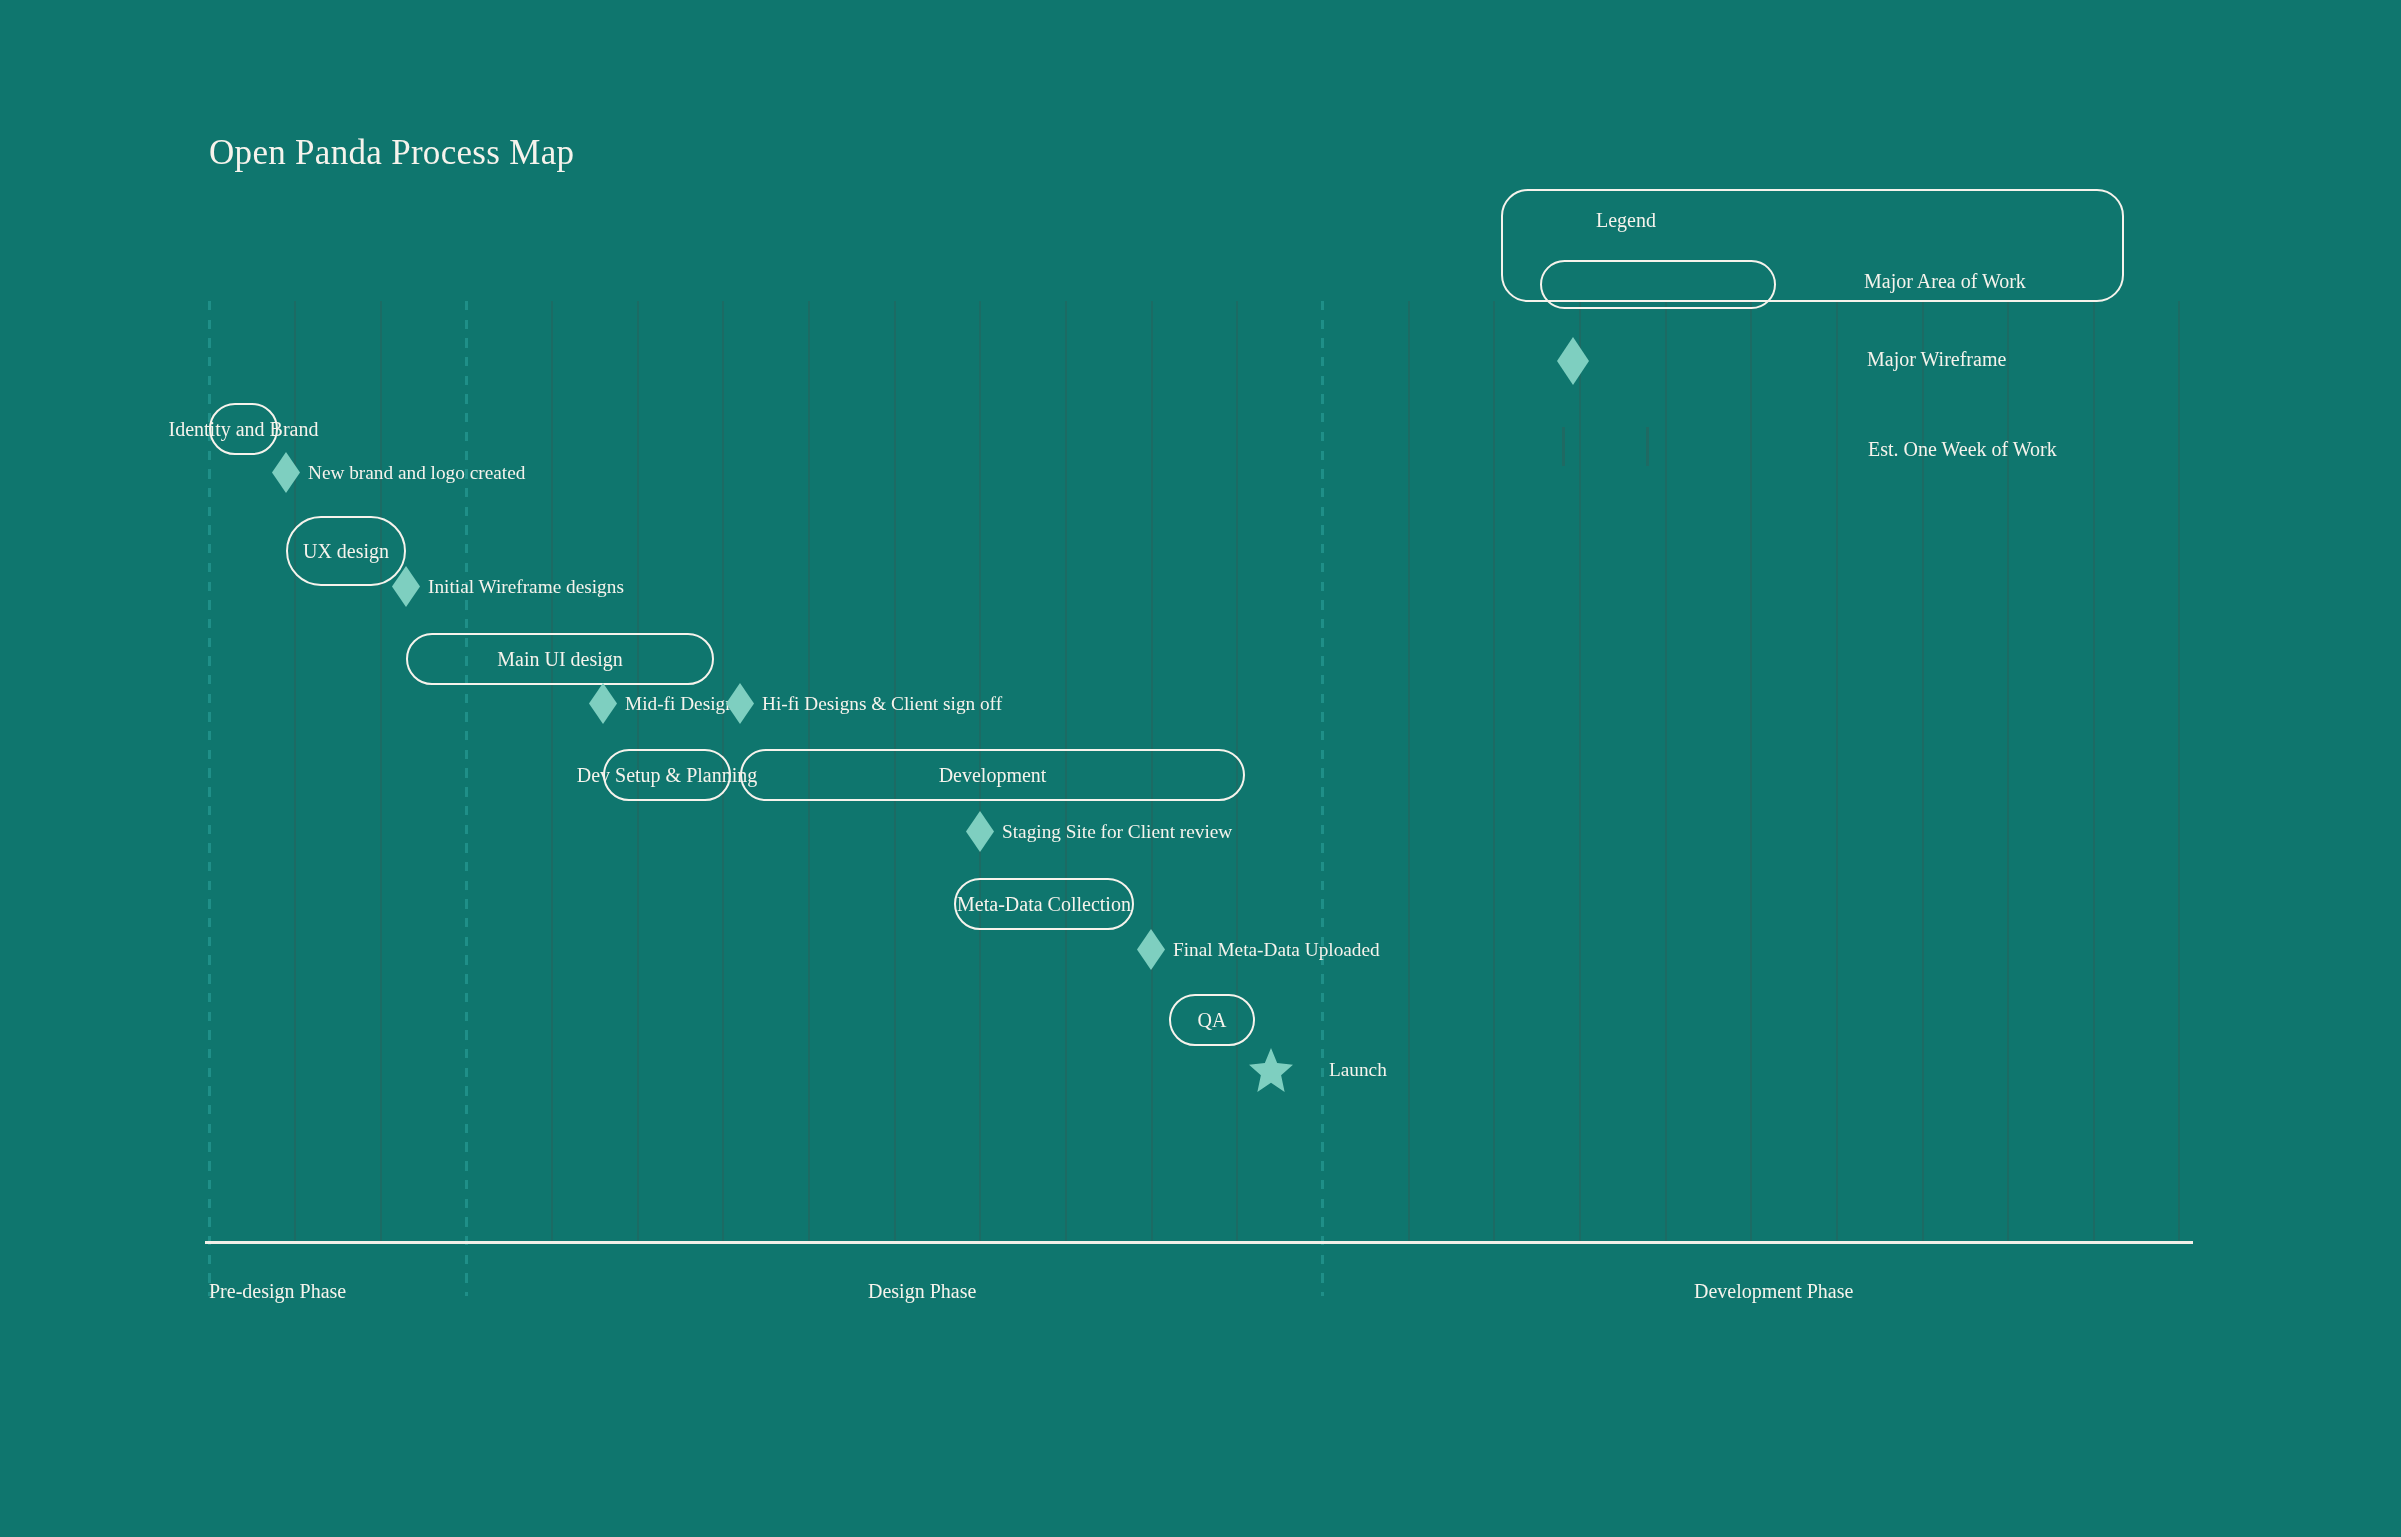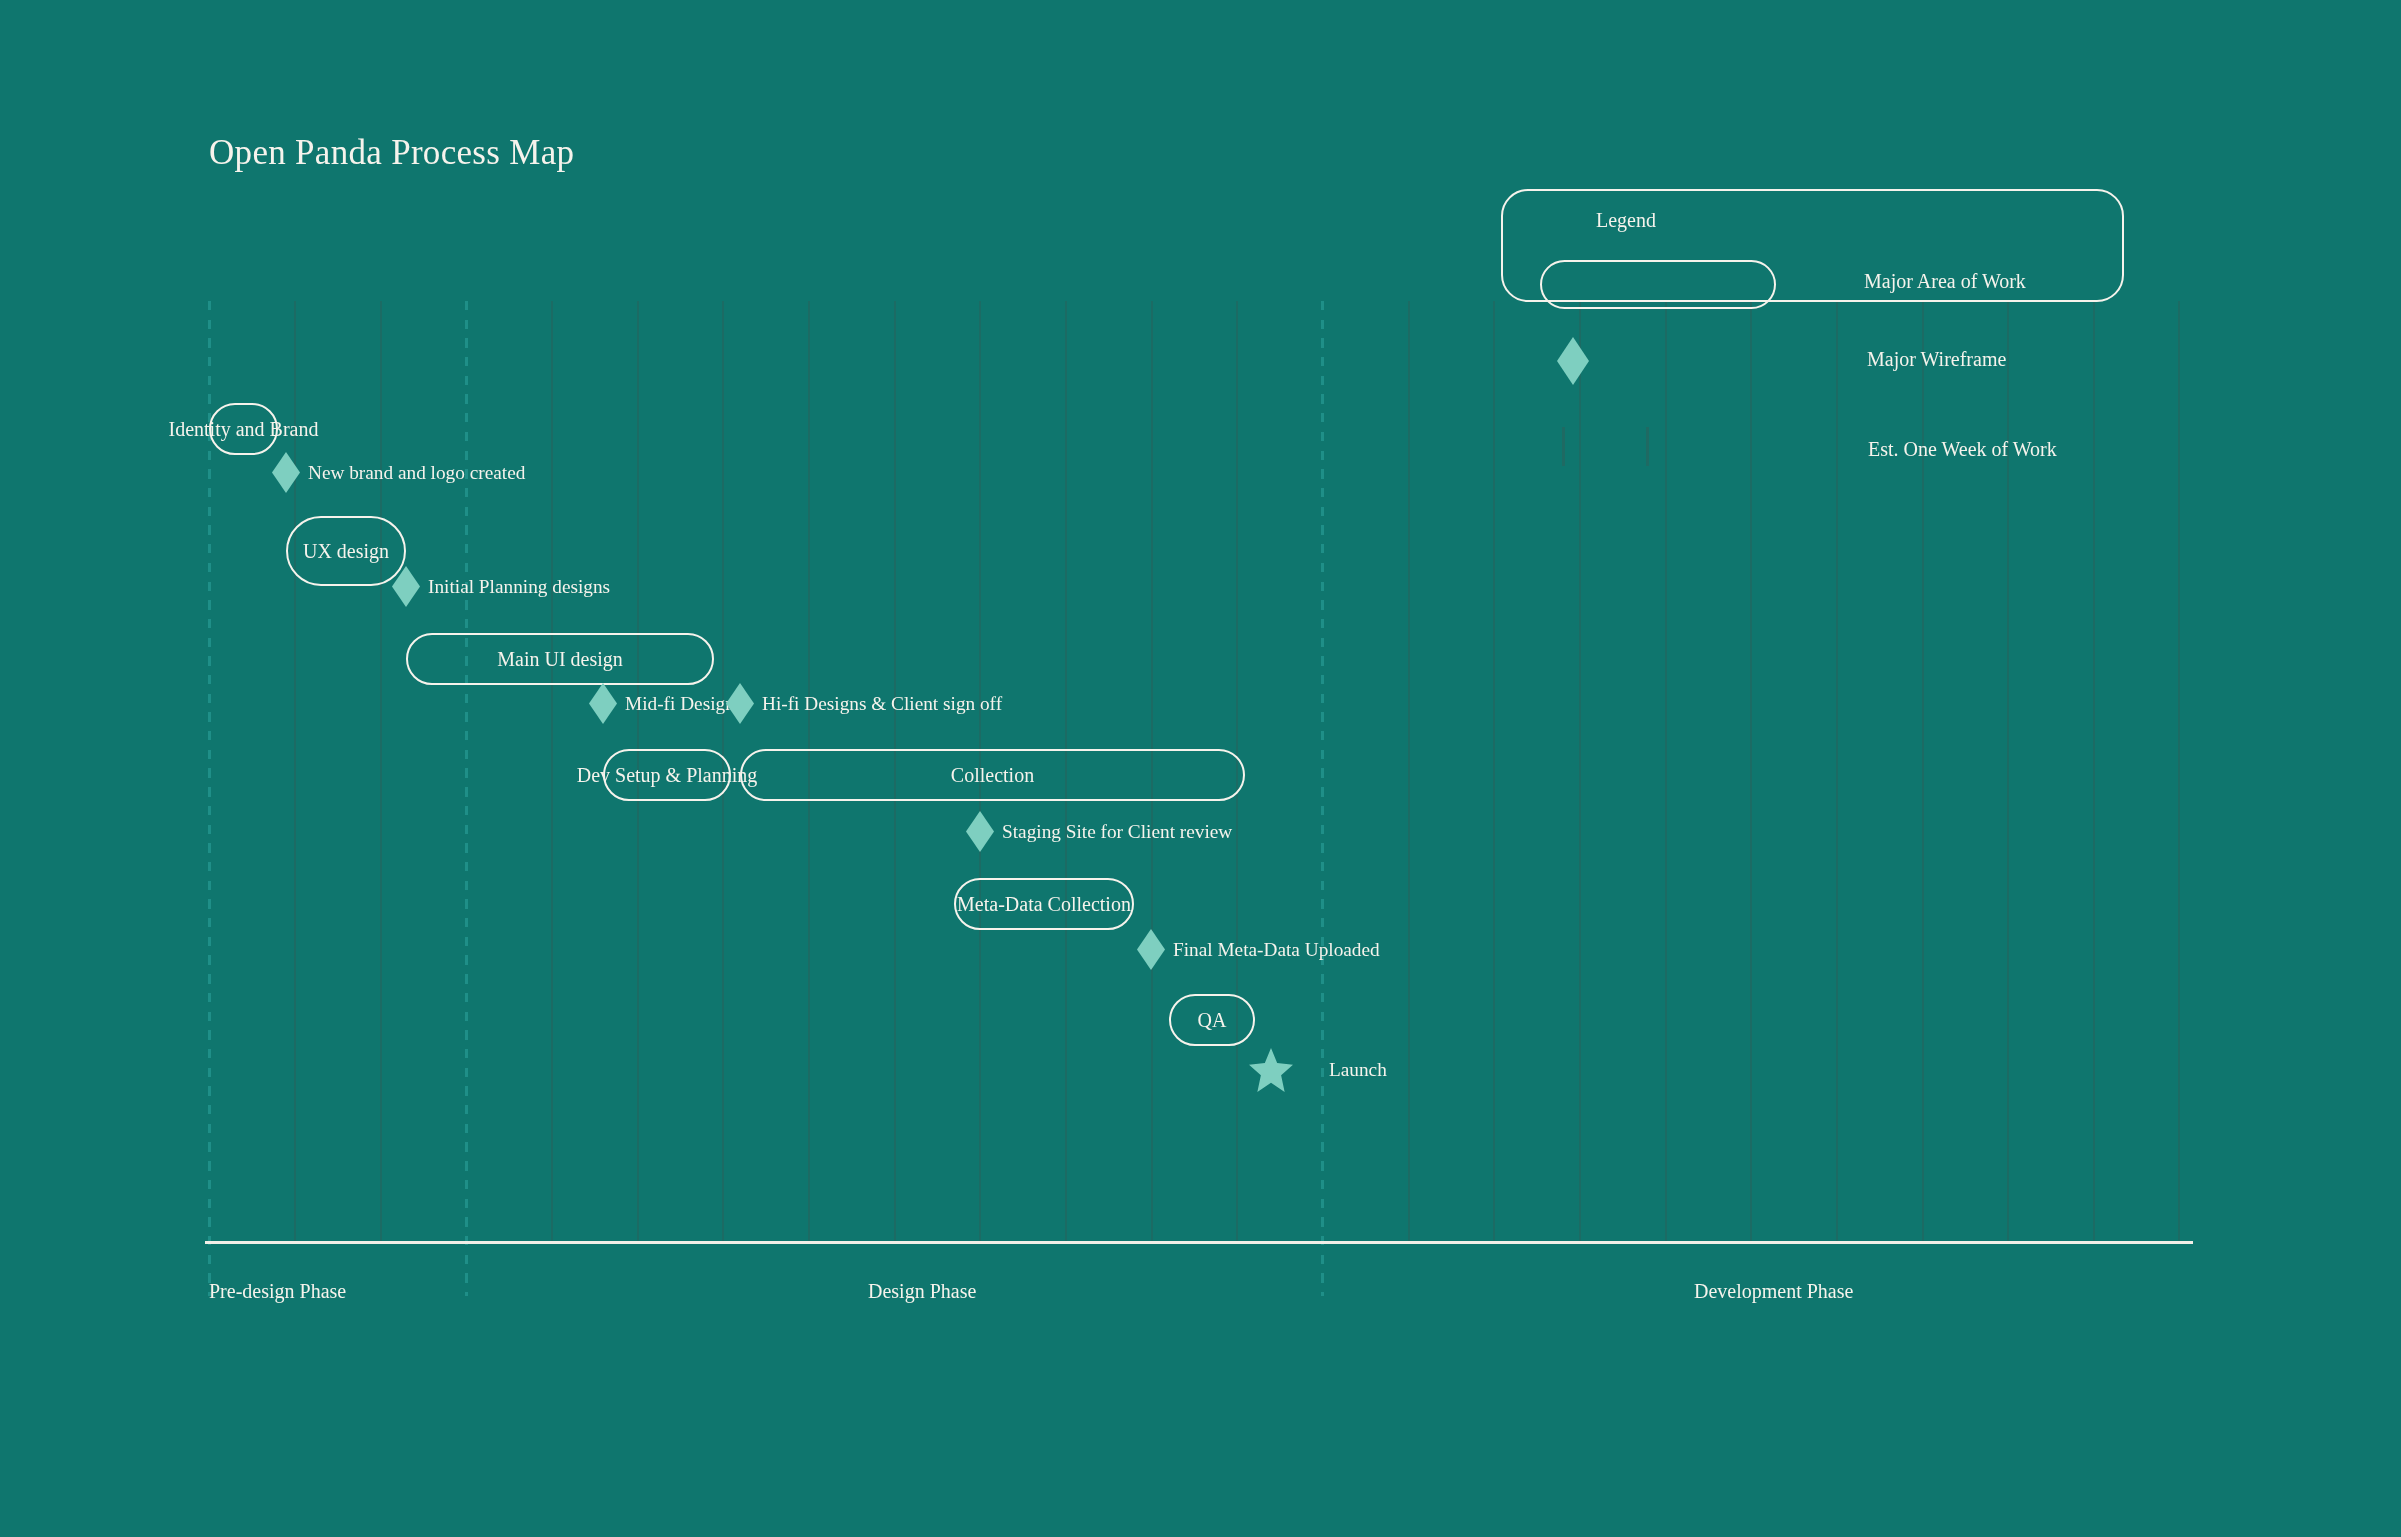--- a/index.html
+++ b/index.html
@@ -205,37 +205,37 @@
         <div class="bar" style="left: 286px; width: 120px; top: 516px; height: 70px;">
           <span>UX design</span>
         </div>
         <div class="bar" style="left: 406px; width: 308px; top: 633px; height: 52px;">
           <span>Main UI design</span>
         </div>
         <div class="bar" style="left: 603px; width: 128px; top: 749px; height: 52px;">
           <span>Dev Setup &amp; Planning</span>
         </div>
         <div class="bar" style="left: 740px; width: 505px; top: 749px; height: 52px;">
-          <span>Collection</span>
+          <span>Development</span>
         </div>
         <div class="bar" style="left: 954px; width: 180px; top: 878px; height: 52px;">
           <span>Meta-Data Collection</span>
         </div>
         <div class="bar" style="left: 1169px; width: 86px; top: 994px; height: 52px;">
           <span>QA</span>
         </div>
       </div>
     <div id="milestones-layer">
         <div class="milestone" style="left: 272px; top: 452px;">
           <div class="diamond"></div>
           <span class="ms-label">New brand and logo created</span>
         </div>
         <div class="milestone" style="left: 392px; top: 566px;">
           <div class="diamond"></div>
-          <span class="ms-label">Initial Planning designs</span>
+          <span class="ms-label">Initial Wireframe designs</span>
         </div>
         <div class="milestone" style="left: 589px; top: 683px;">
           <div class="diamond"></div>
           <span class="ms-label">Mid-fi Designs</span>
         </div>
         <div class="milestone" style="left: 726px; top: 683px;">
           <div class="diamond"></div>
           <span class="ms-label">Hi-fi Designs &amp; Client sign off</span>
         </div>
         <div class="milestone" style="left: 966px; top: 811px;">

